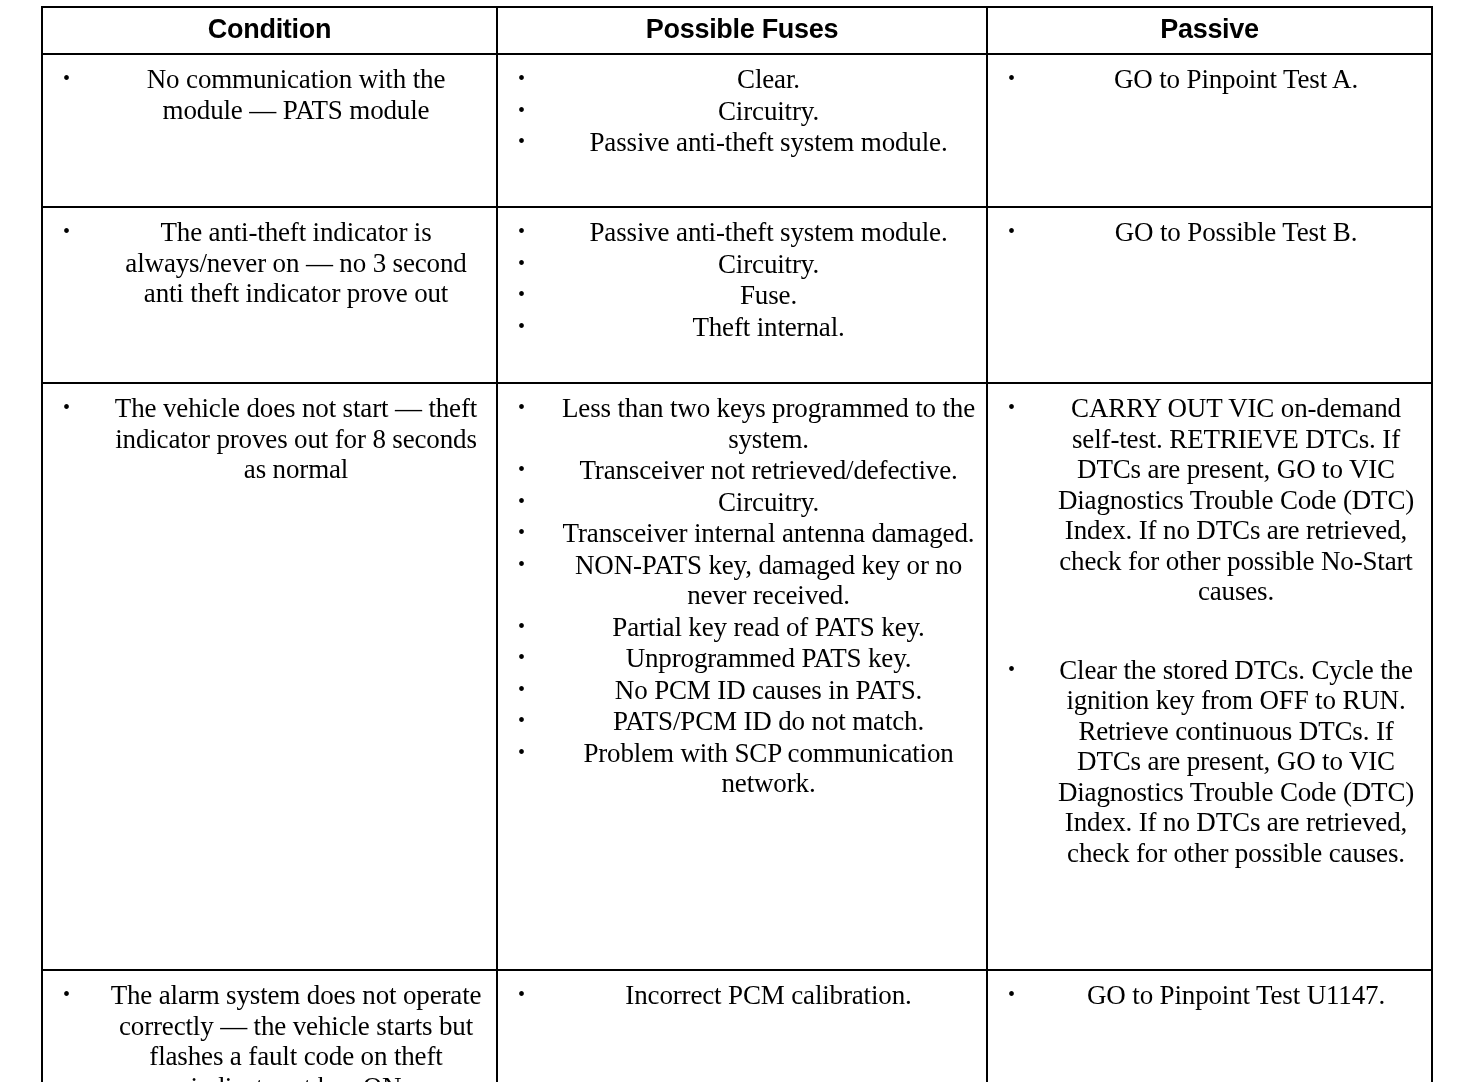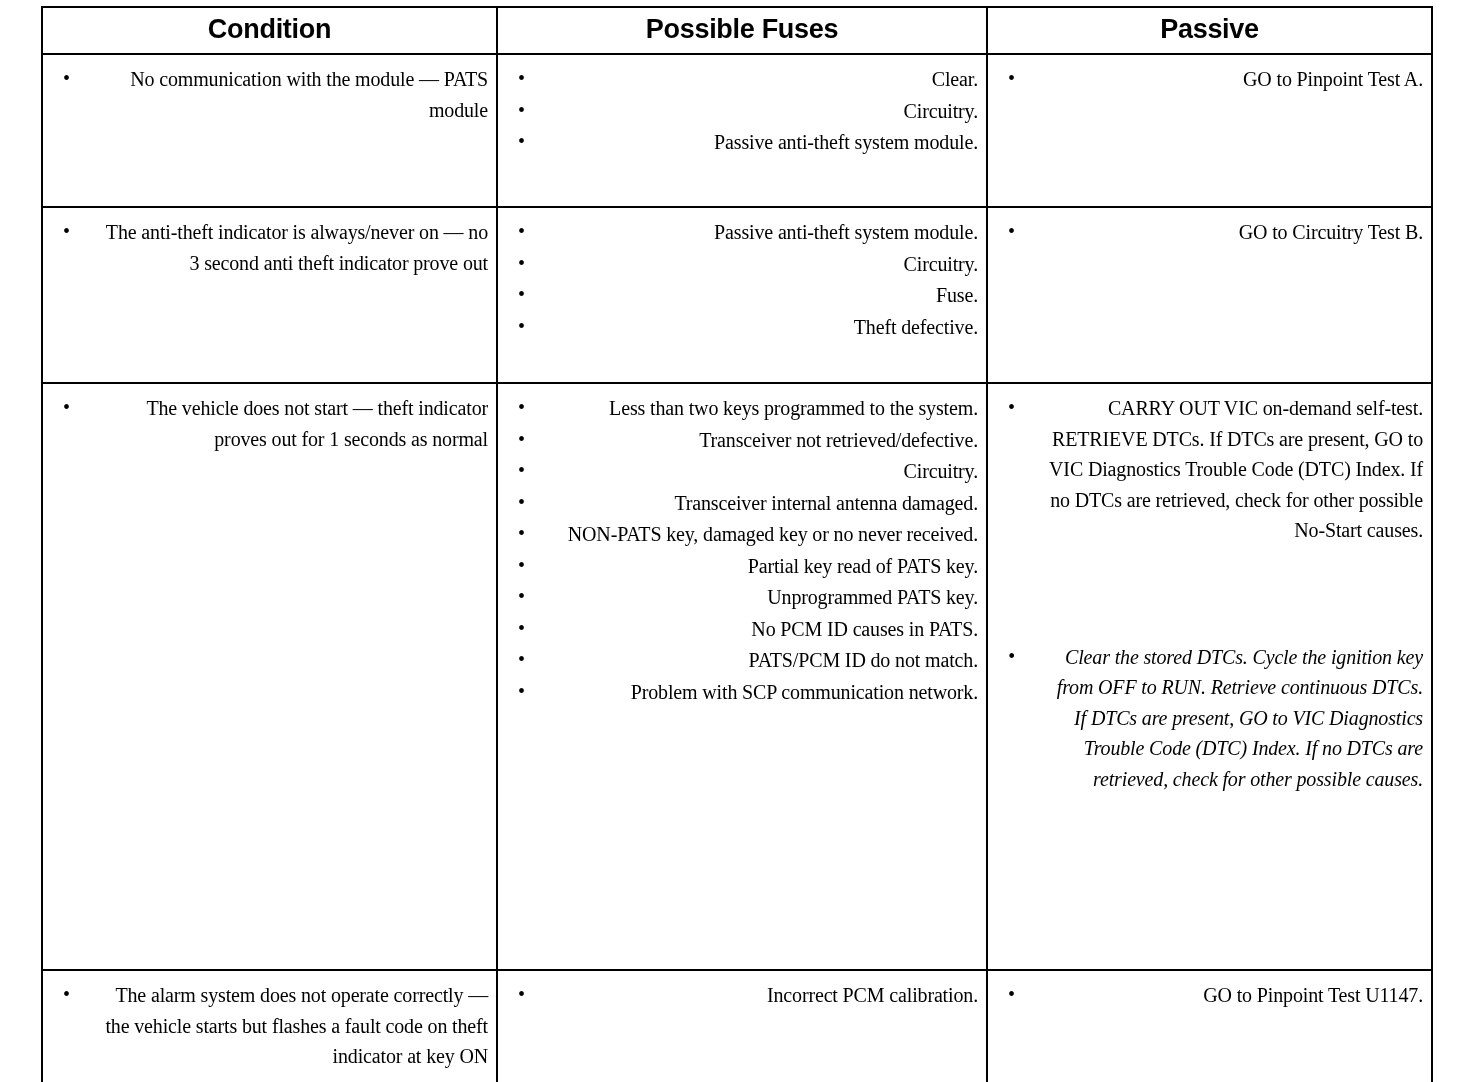--- a/index.html
+++ b/index.html
@@ -69,38 +69,37 @@
   
   ul.blist {
     list-style: none;
     margin: 0;
     padding: 0;
   }
   ul.blist > li {
     position: relative;
     padding-left: 57px;
     margin: 0 0 1px 0;
-    font-size: 20px;
+    font-size: 27px;
     line-height: 30.5px;
-    text-align: right;
+    text-align: center;
     letter-spacing: -0.15px;
   }
   ul.blist > li::before {
     content: "\2022";
     position: absolute;
     left: 16px;
     top: -1px;
     font-size: 20px;
     line-height: 31px;
   }
 
   
   ul.blist > li.gap-before {
-    margin-top: 96px;
-    font-style: italic;
+    margin-top: 48px;
   }
 
   .cell-pad-left { padding-left: 6px; }
 </style>
 </head>
 <body>
 
 <div class="page">
 
   <table class="dtable">
@@ -144,34 +143,34 @@
         <td class="cell-pad-left">
           <ul class="blist">
             <li>The anti-theft indicator is always/never on — no 3 second anti theft indicator prove out</li>
           </ul>
         </td>
         <td>
           <ul class="blist">
             <li>Passive anti-theft system module.</li>
             <li>Circuitry.</li>
             <li>Fuse.</li>
-            <li>Theft defective.</li>
-          </ul>
-        </td>
-        <td>
-          <ul class="blist">
-            <li>GO to Circuitry Test B.</li>
+            <li>Theft internal.</li>
+          </ul>
+        </td>
+        <td>
+          <ul class="blist">
+            <li>GO to Possible Test B.</li>
           </ul>
         </td>
       </tr>
 
       <tr class="r3">
         <td class="cell-pad-left">
           <ul class="blist">
-            <li>The vehicle does not start — theft indicator proves out for 1 seconds as normal</li>
+            <li>The vehicle does not start — theft indicator proves out for 8 seconds as normal</li>
           </ul>
         </td>
         <td>
           <ul class="blist">
             <li>Less than two keys programmed to the system.</li>
             <li>Transceiver not retrieved/defective.</li>
             <li>Circuitry.</li>
             <li>Transceiver internal antenna damaged.</li>
             <li>NON-PATS key, damaged key or no never received.</li>
             <li>Partial key read of PATS key.</li>

